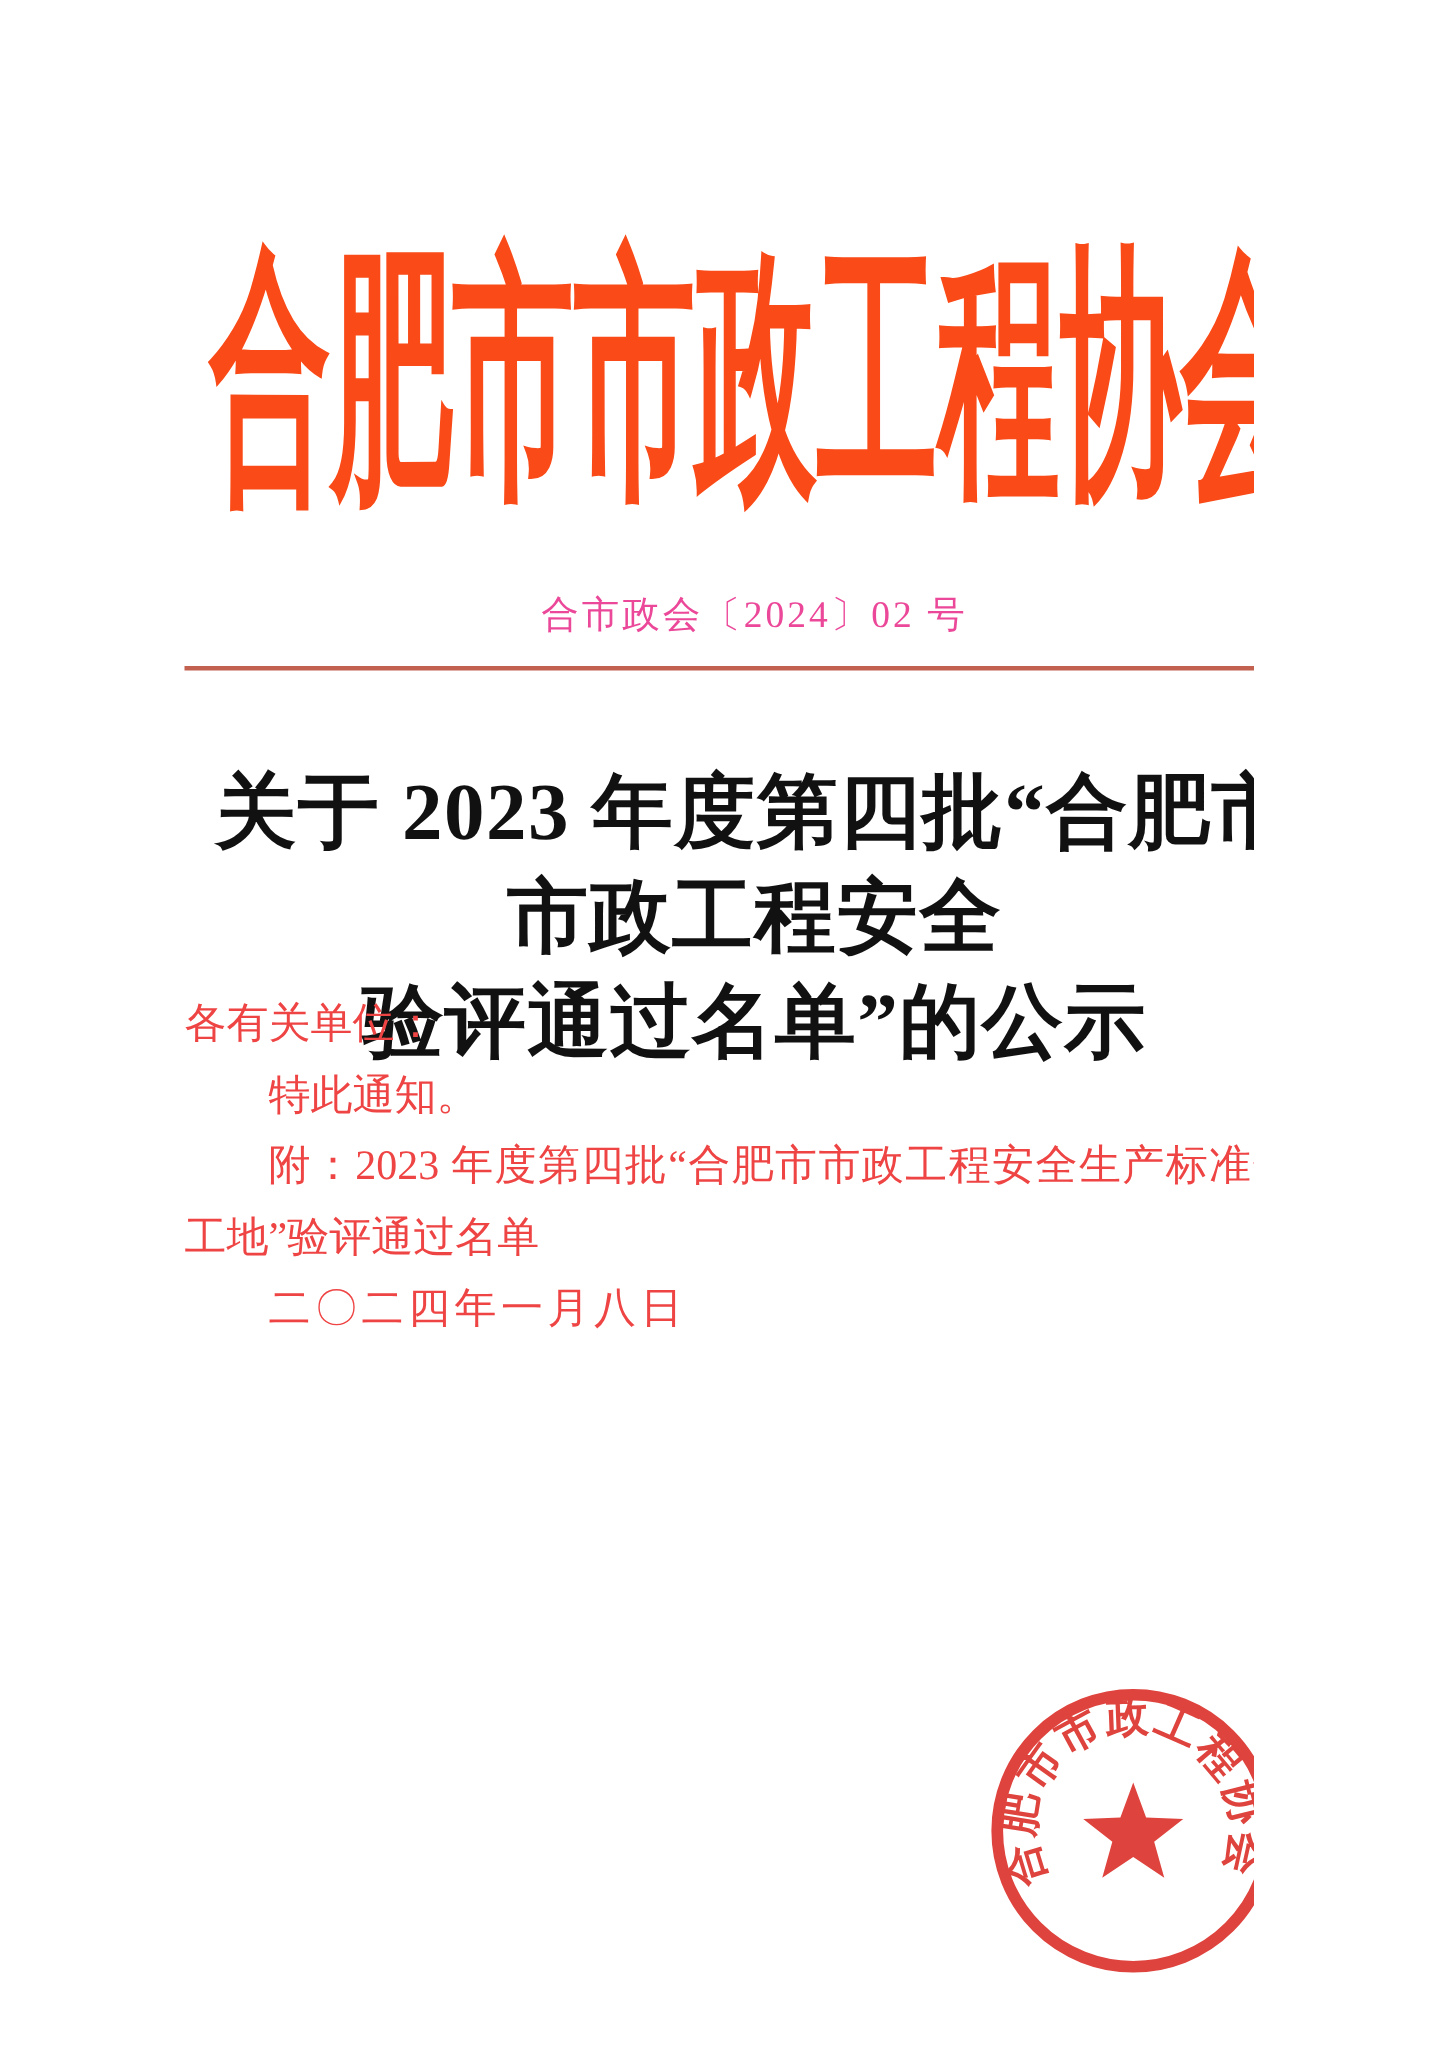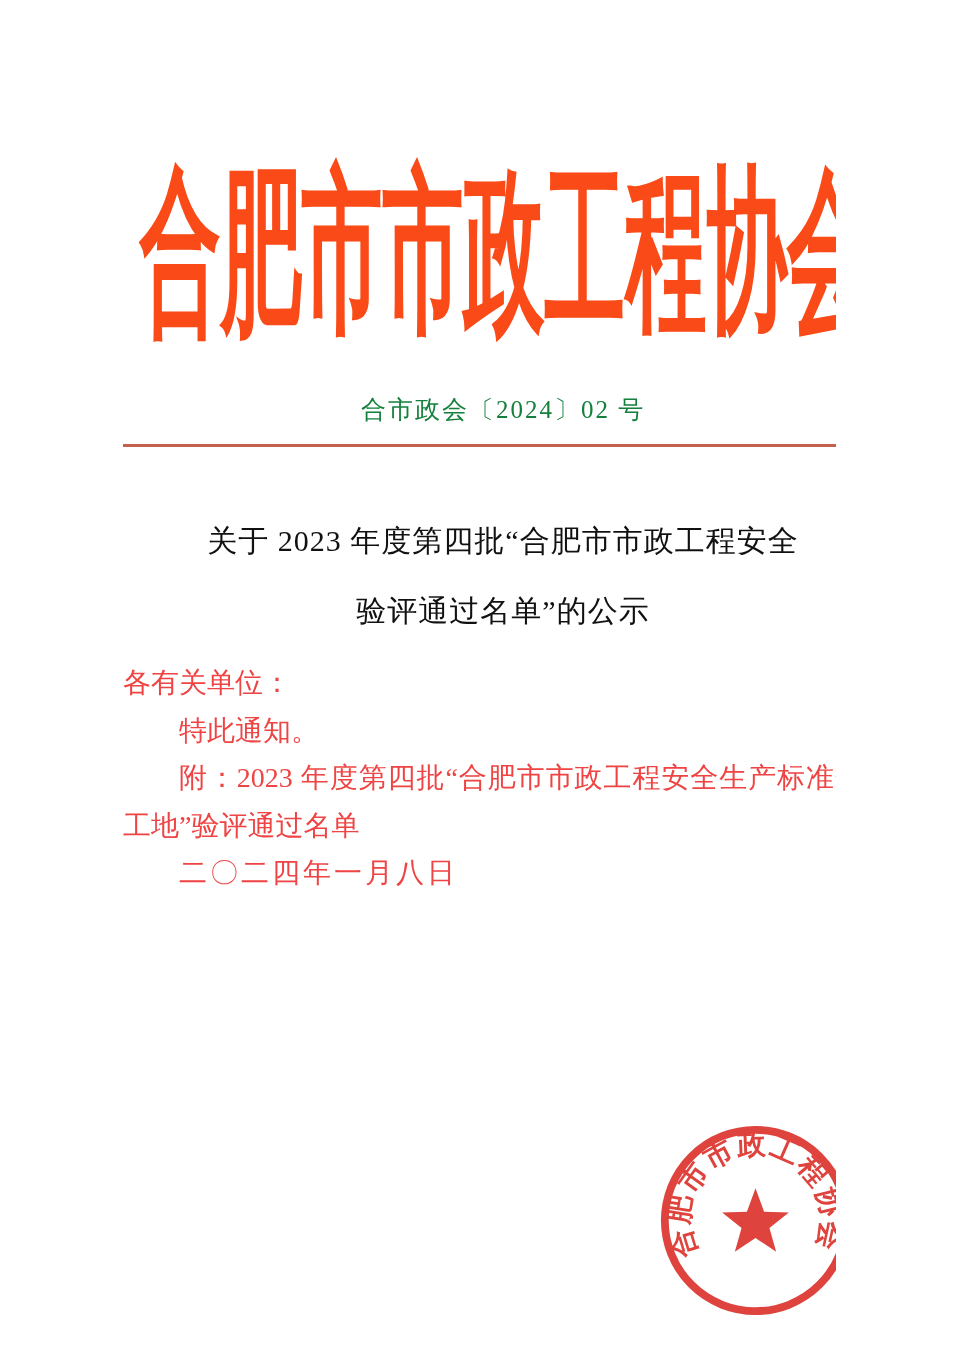--- a/index.html
+++ b/index.html
@@ -19,32 +19,32 @@
     font-size:176px; line-height:200px; font-weight:bold;
     white-space:nowrap; letter-spacing:0px;
     transform:translateX(21px) scale(0.46, 1.02);
     transform-origin:center center;
     color:#f94a17;
   }
   
   .doc-number {
     position:absolute; top:393px; left:123px; width:760px;
     text-align:center; font-size:25px; letter-spacing:2px;
-    color:#15803d;
+    color:#ec4899;
   }
   
   .red-line {
     position:absolute; top:444px; left:123px; width:739px; height:3px;
     background:#c2614f;
   }
   
   .doc-title {
     position:absolute; top:506px; left:123px; width:760px;
-    text-align:center; font-weight:normal; color:#111111;
-    font-size:30px; line-height:70px; letter-spacing:1px;
+    text-align:center; font-weight:bold; color:#111111;
+    font-size:54px; line-height:70px; letter-spacing:1px;
   }
   
   .body-block {
     position:absolute; top:659px; left:123px; width:740px;
     font-size:28px; line-height:47.5px; color:#ef4444;
     text-align:justify;
   }
   .body-block p { margin:0; text-indent:2em; }
   .body-block .salutation { text-indent:0; }
   .date-line {

